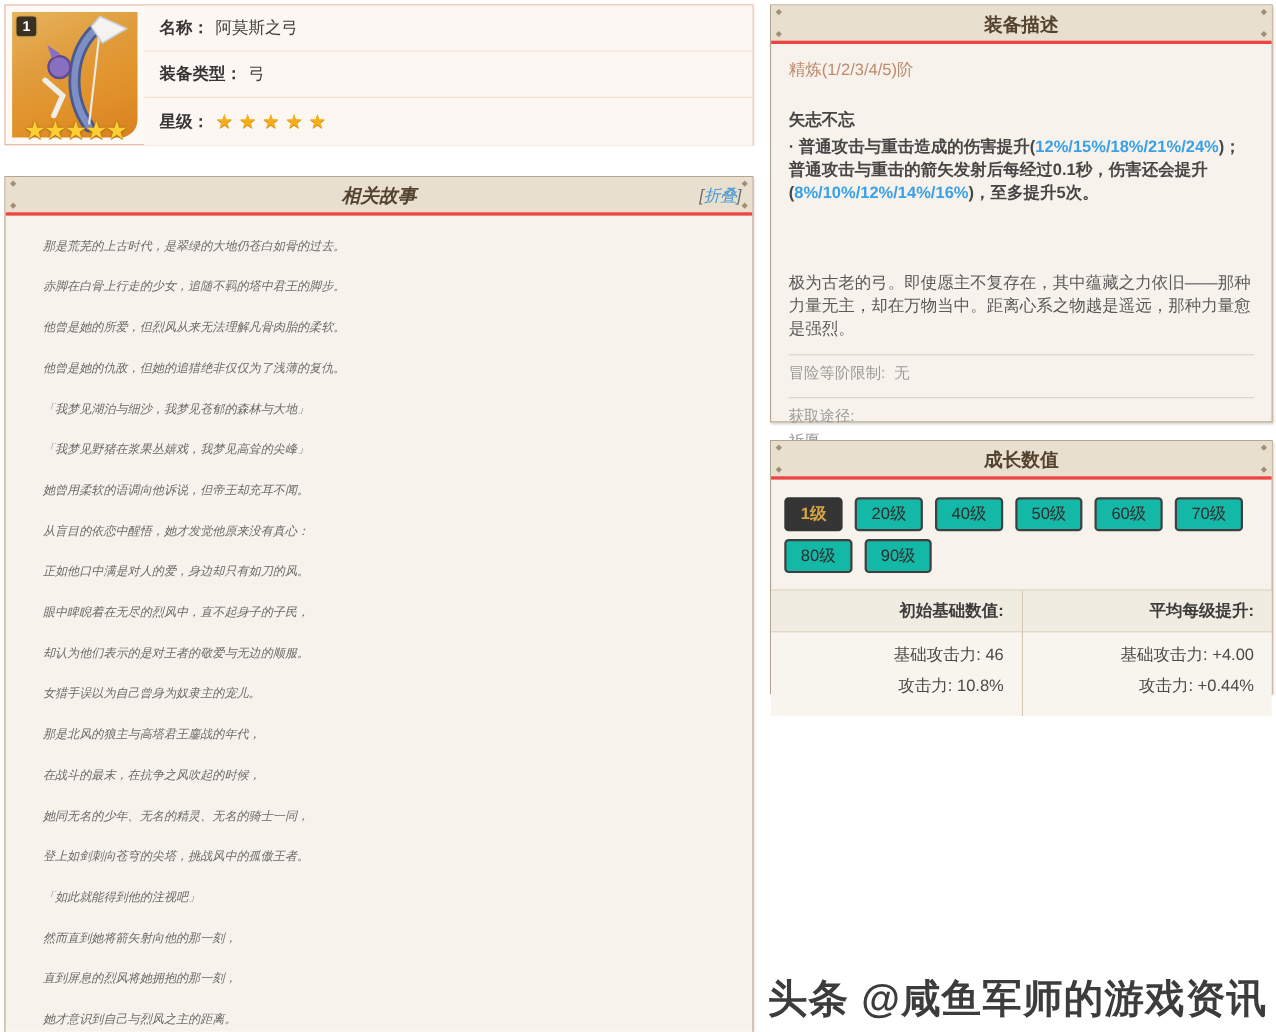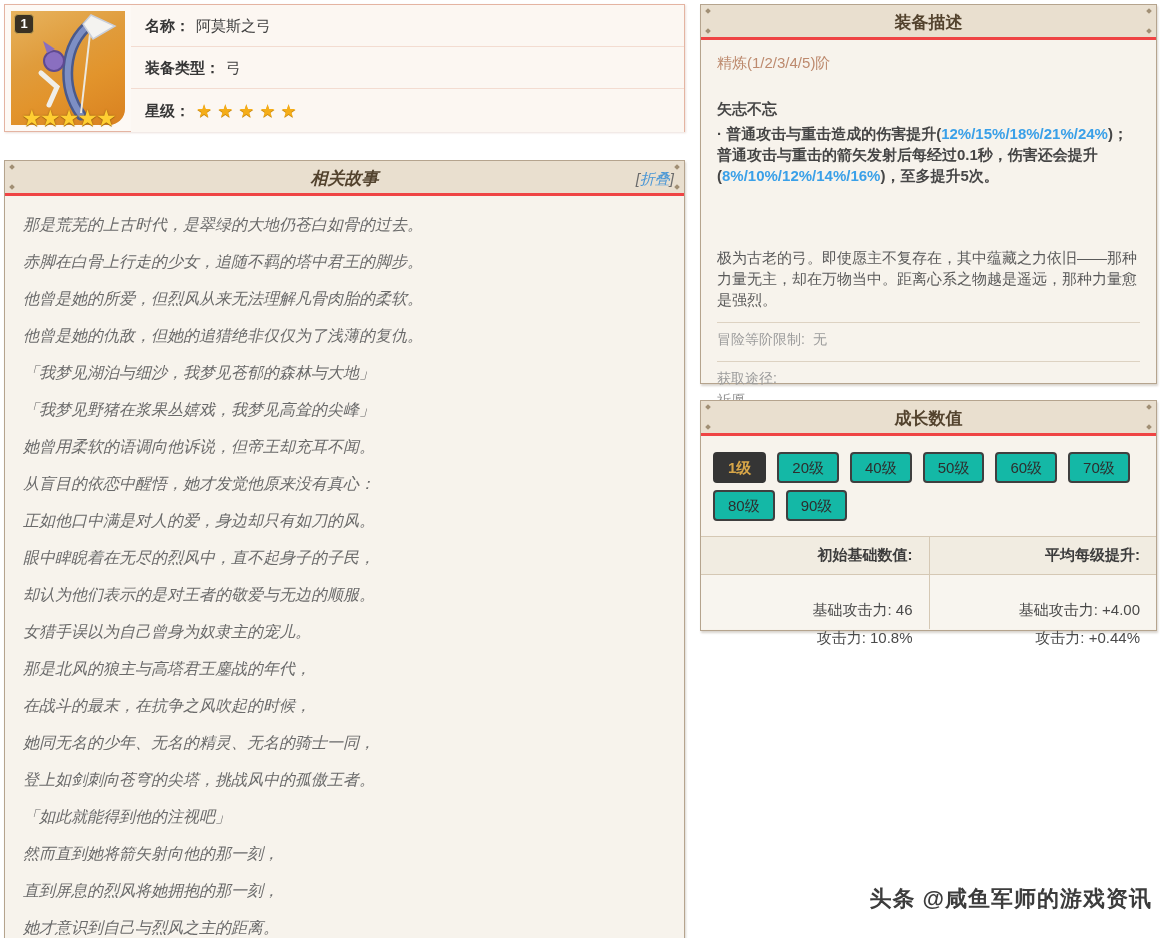--- a/index.html
+++ b/index.html
@@ -68,21 +68,21 @@
 
   
   .story-panel { left:4px; top:160px; width:681px; height:800px; overflow:hidden;font-style:italic; }
   .collapse-link {
     position:absolute; right:10px; top:0; font-size:15px; font-weight:400;
     color:#4a97d6; cursor:pointer;
   }
   .collapse-link .bracket { color:#6b6b6b; }
   .story-body { padding:21px 18px 0 18px; }
   .story-body p {
-    font-size:16px; line-height:15px; color:#6a6a6a; margin:0 0 22px 0;
+    font-size:11px; line-height:15px; color:#6a6a6a; margin:0 0 22px 16px;
     white-space:nowrap; overflow:hidden;
   }
 
   
   .desc-panel { left:700px; top:4px; width:457px; height:380px; }
   .desc-body { padding:14px 16px 0 16px; font-size:15px; }
   .refine-line { color:#bd8a6e; }
   .skill-name { margin-top:27px; font-weight:700; color:#464646; }
   .skill-desc { margin-top:4px; font-weight:700; color:#464646; line-height:21px; }
   .skill-desc .seg-blue { color:#3aa0e8; }
@@ -103,26 +103,26 @@
     font-size:15px; color:#2e2e2e; cursor:pointer;
   }
   .level-btn.active { background:#353535; border-color:#353535; color:#d8a648; font-weight:700; }
   .stats-table { margin:8px -12px 0 -12px; border-top:1px solid #d5c8b4; display:flex;text-align:right; }
   .stats-col { width:50%; }
   .stats-col + .stats-col { border-left:1px solid #d5c8b4; }
   .stats-head {
     padding:9px 16px; font-size:15px; font-weight:700; color:#3c3c3c;
     background:#f1ece1; border-bottom:1px solid #d5c8b4;
   }
-  .stats-vals { padding:26px 16px 0 16px; background:#f8f5ef; height:54px; }
+  .stats-vals { padding:11px 16px 0 16px; background:#f8f5ef; height:76px; }
   .stat-line { font-size:15px; color:#4a4a4a; margin-bottom:9px; }
 
   
   .watermark {
-    position:absolute; right:8px; top:884px; font-size:22px; font-weight:700;
+    position:absolute; right:8px; top:884px; font-size:36px; font-weight:700;
     color:#3c3c3c; letter-spacing:1px; white-space:nowrap;
     text-shadow:2px 2px 0 #fff,-2px -2px 0 #fff,2px -2px 0 #fff,-2px 2px 0 #fff,0 0 3px #fff;
   }
 </style>
 </head>
 <body>
 
 <div class="weapon-card">
   <div class="weapon-img">
     <span class="count-badge">1</span>

